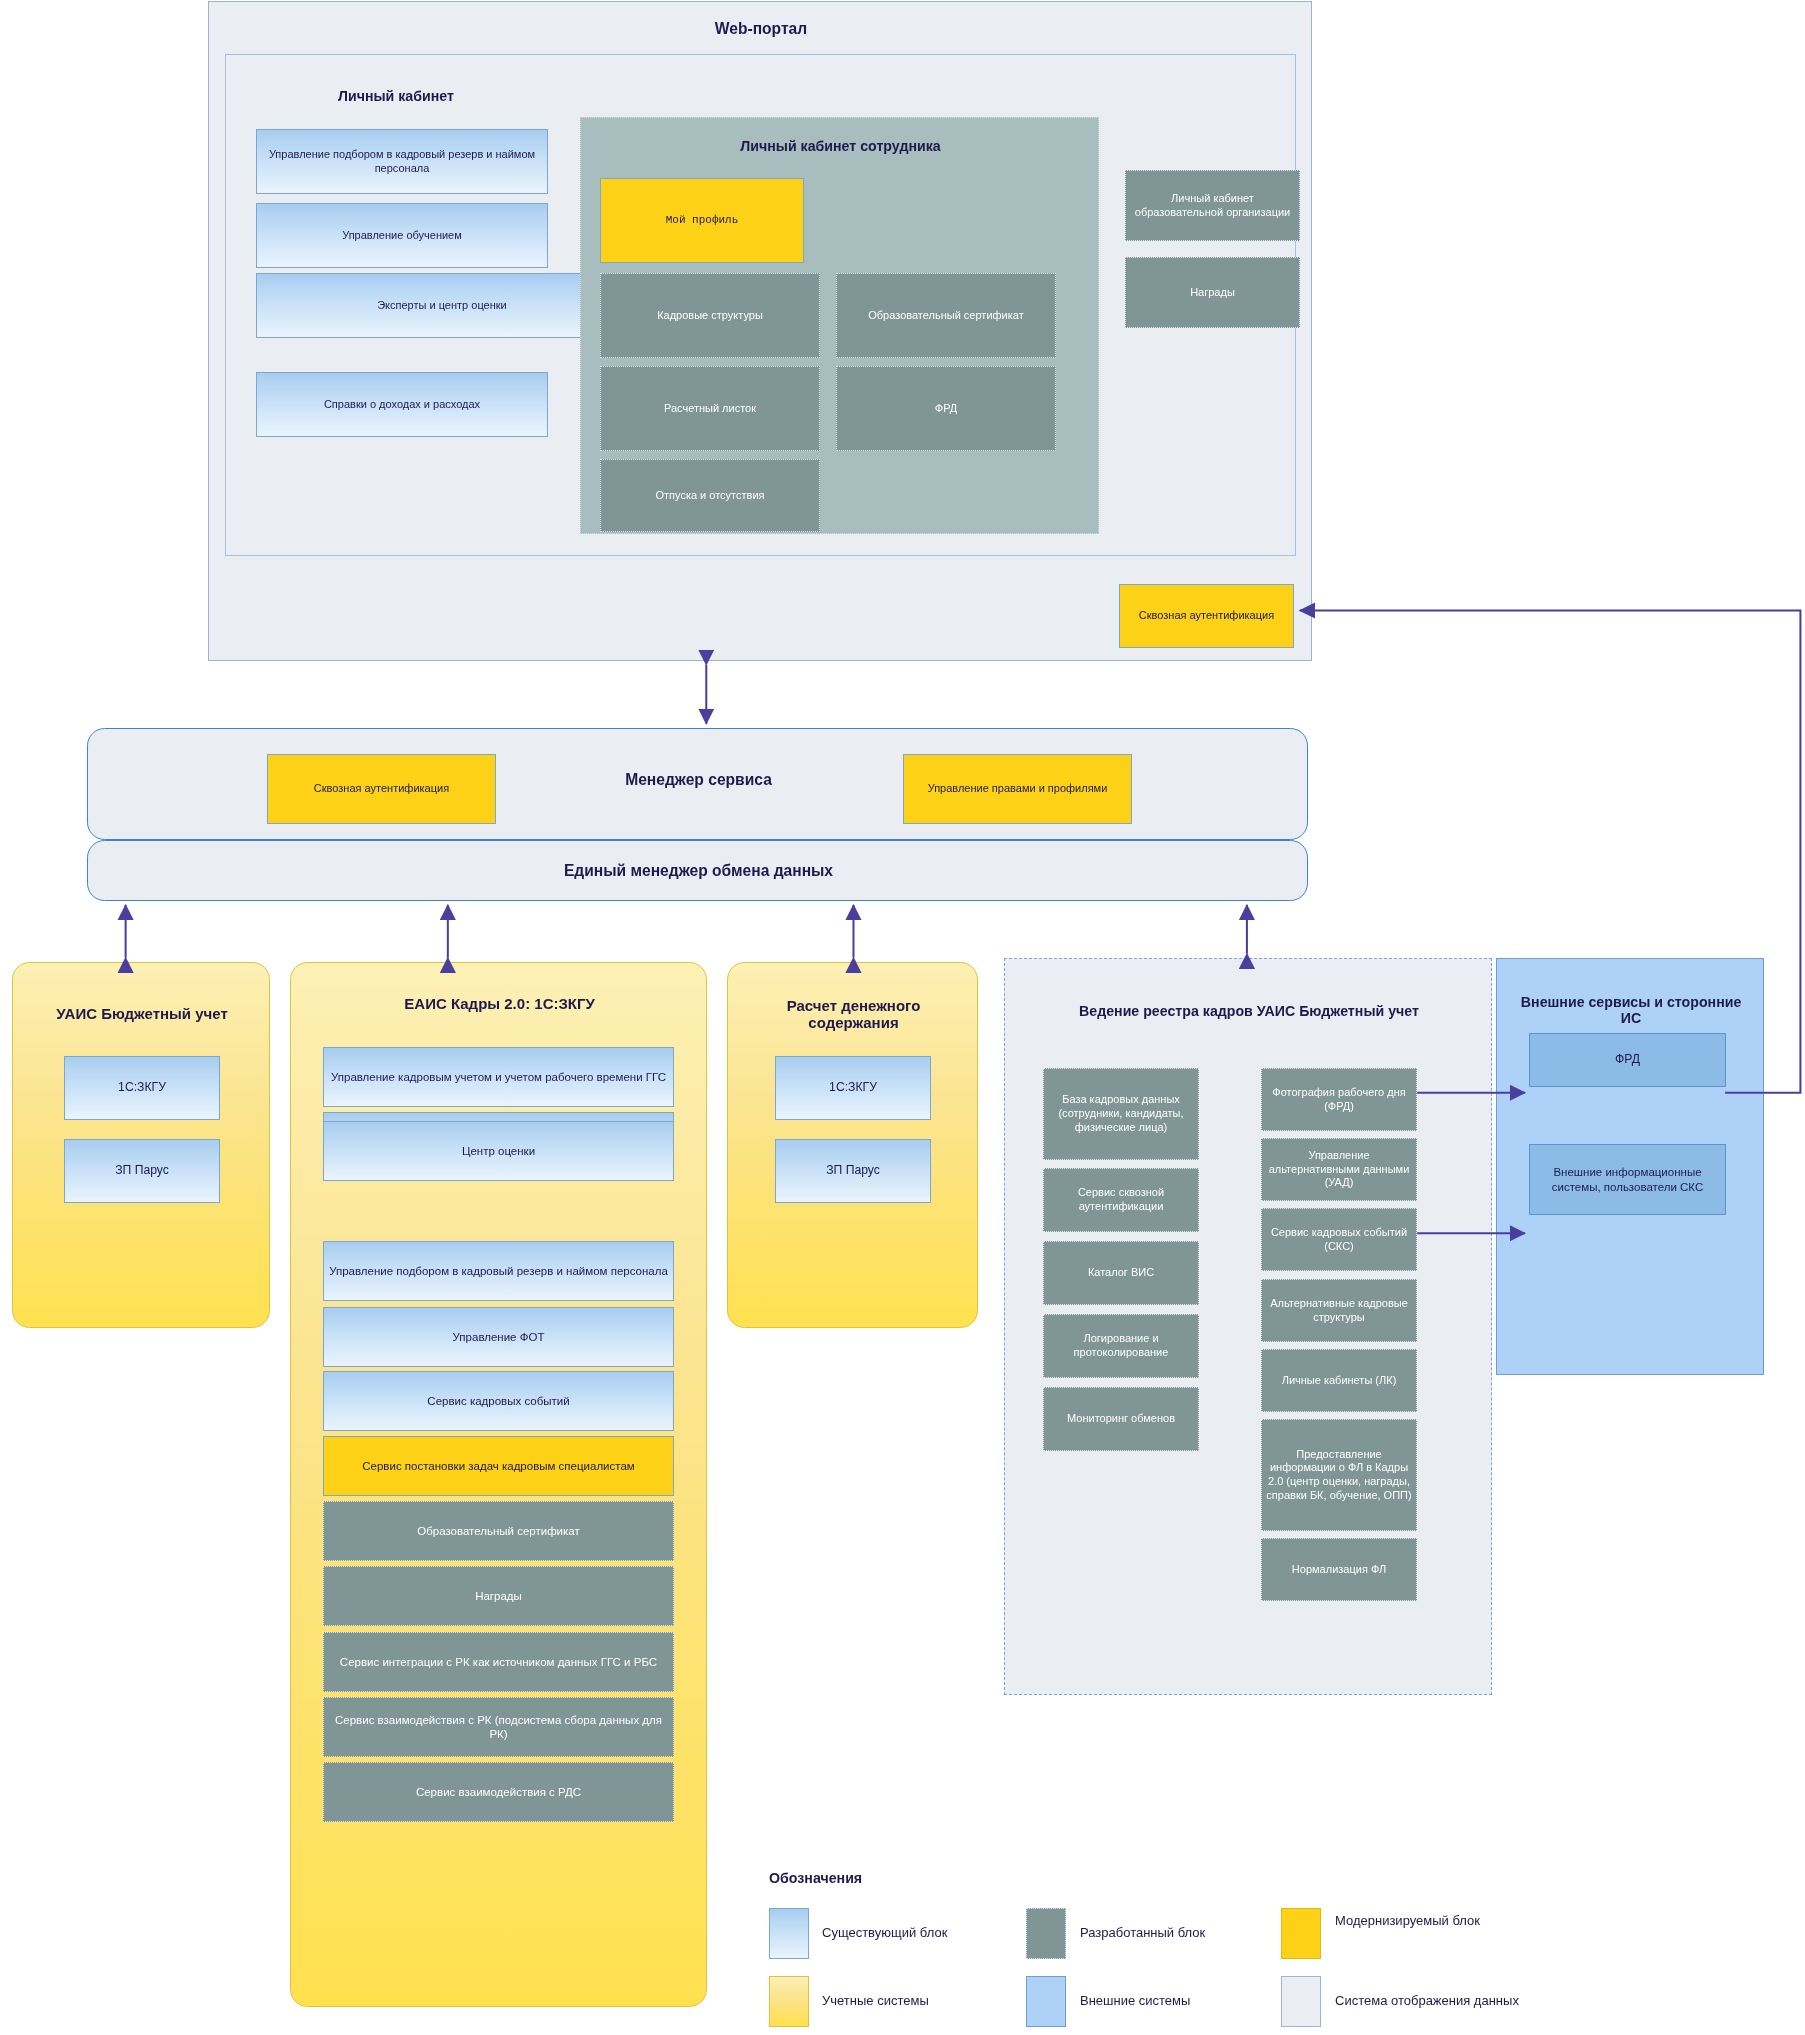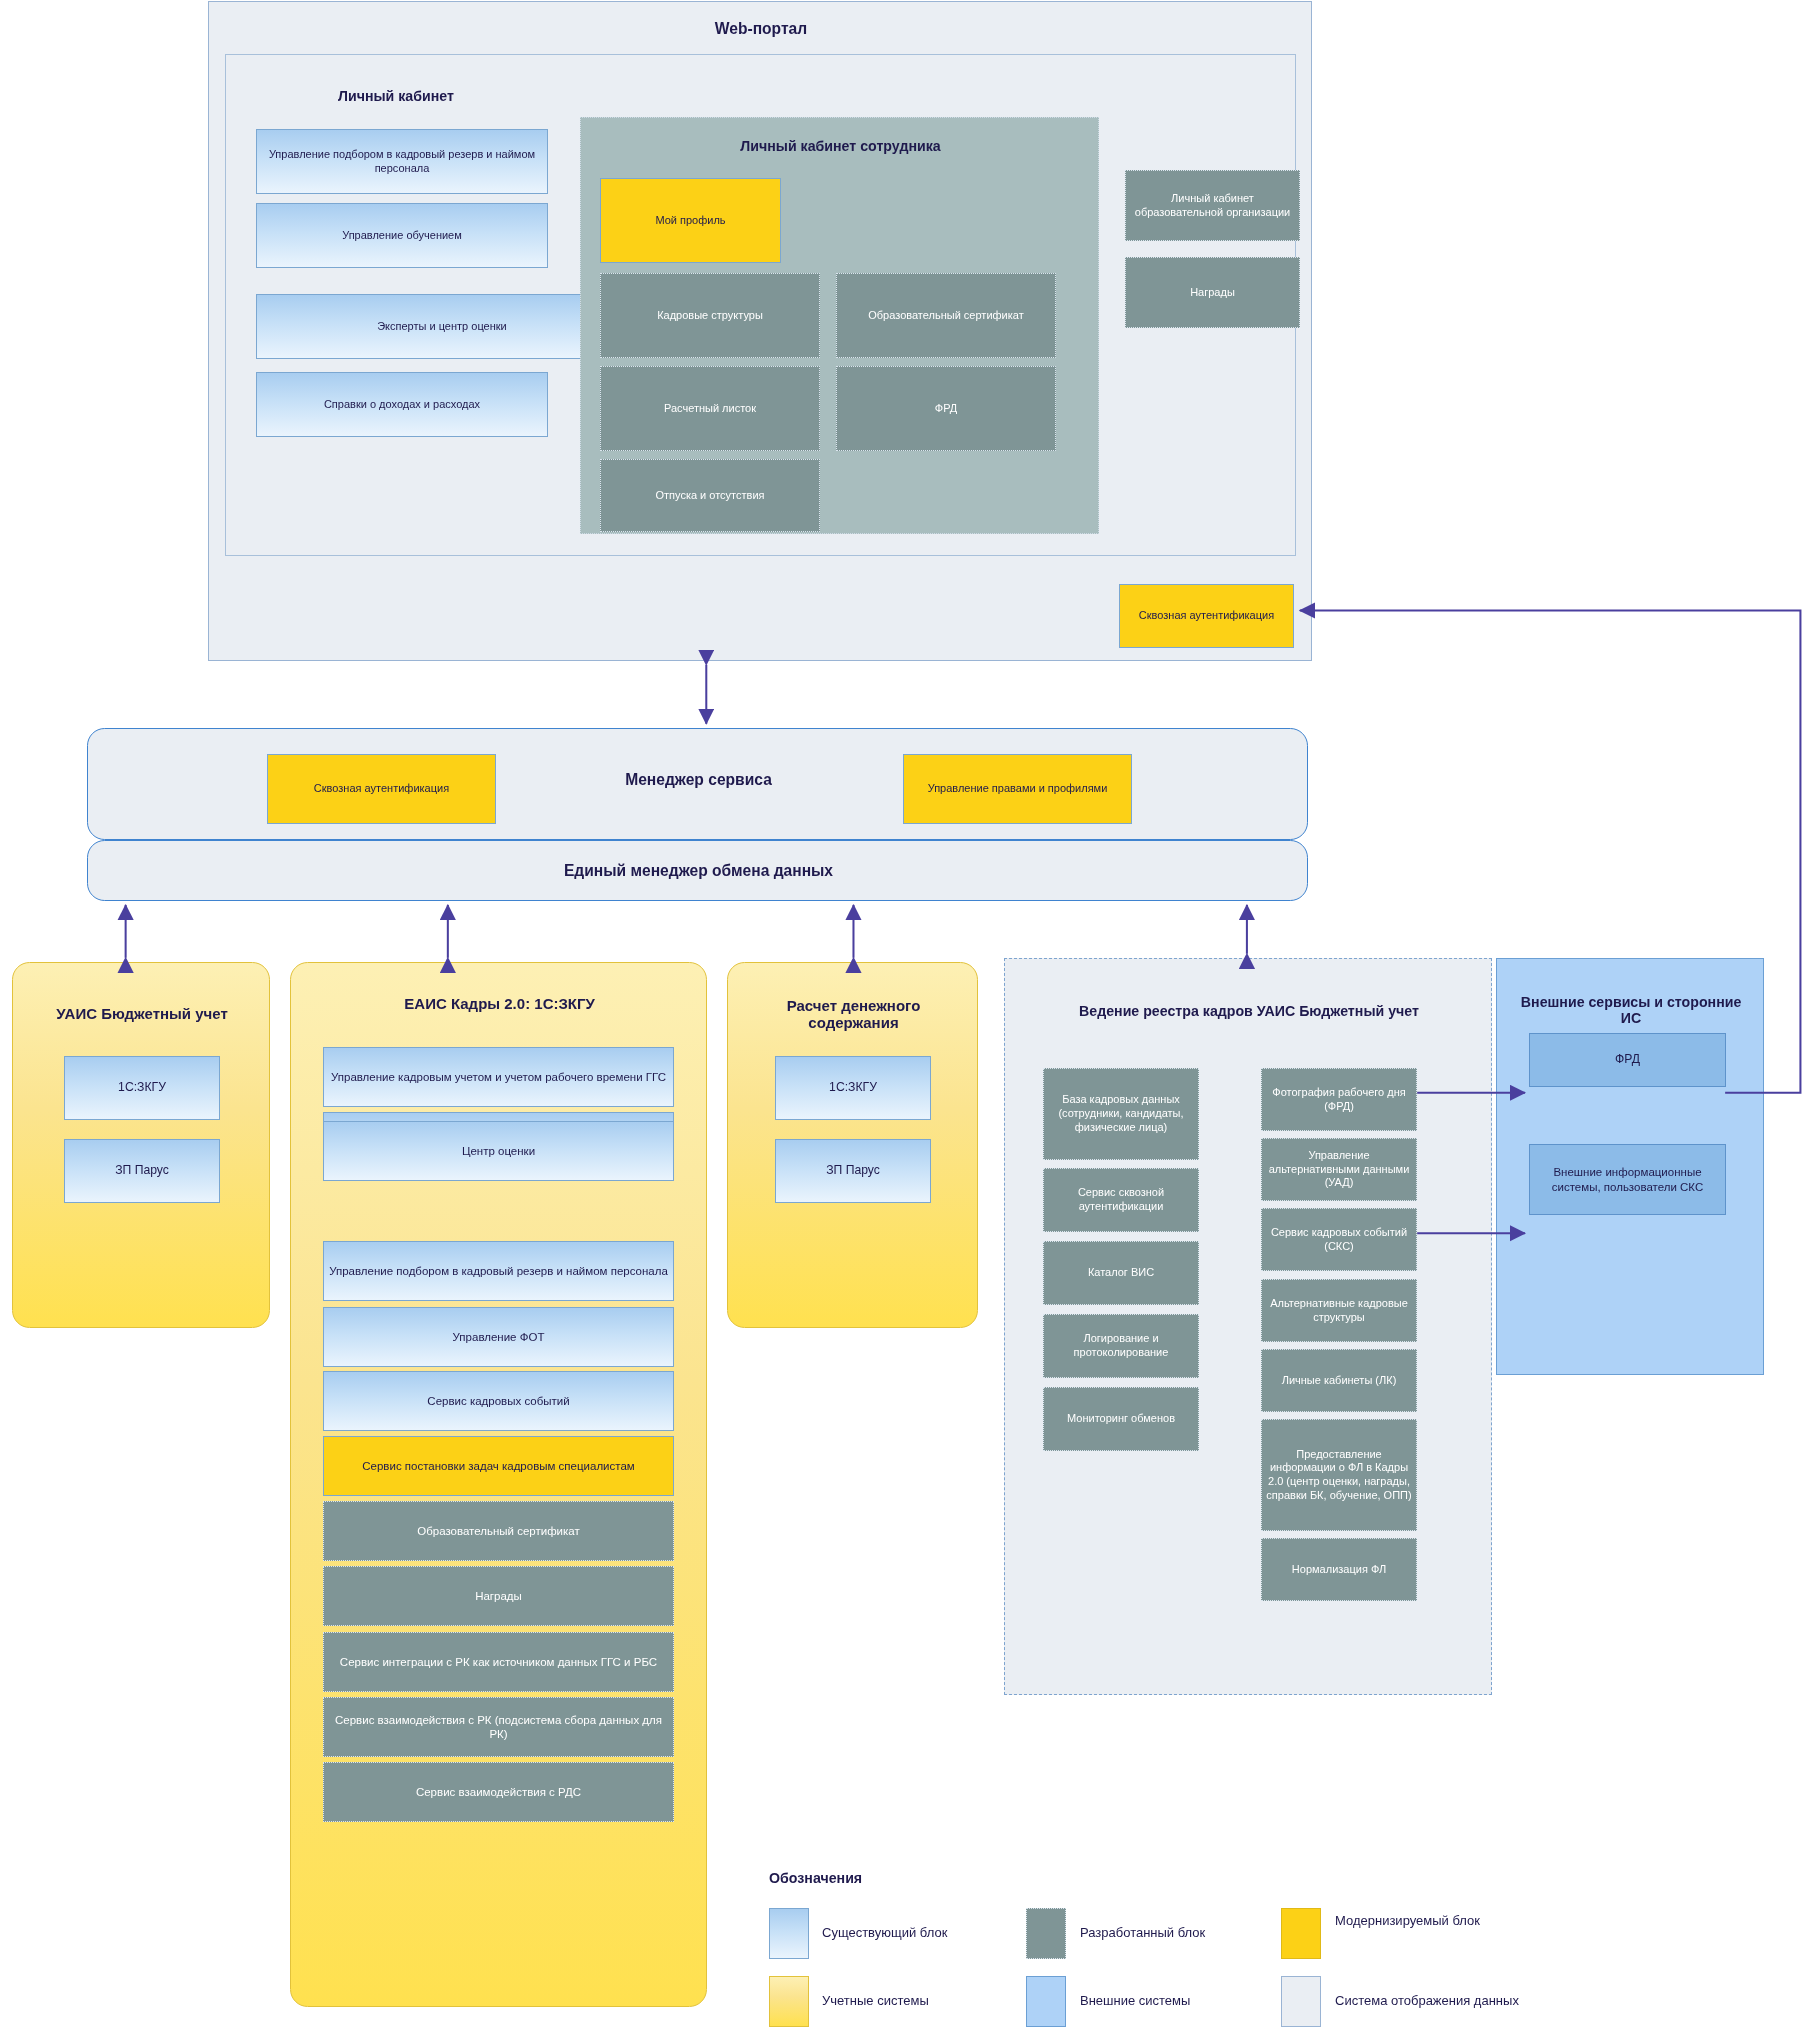--- a/index.html
+++ b/index.html
@@ -57,28 +57,28 @@
   <div class="abs disp" style="left:208px;top:1.4px;width:1104px;height:660px;">
     <div class="abs ctr tt t23" style="left:0;top:15px;width:1104px;height:23px;">Web-портал</div>
   </div>
 
   <div class="abs disp-inner" style="left:225px;top:54px;width:1071px;height:502px;">
     <div class="abs tt t21" style="left:112px;top:33px;width:285px;height:20.4px;font-size:14.2px;">Личный кабинет</div>
   </div>
 
   <div class="abs existing ctr lbl t16" style="left:256px;top:123px;width:292px;height:65px;">Управление подбором в кадровый резерв и наймом персонала</div>
   <div class="abs existing ctr lbl t16" style="left:256px;top:197px;width:292px;height:65px;">Управление обучением</div>
-  <div class="abs existing ctr lbl t16" style="left:256px;top:288px;width:337px;height:65px;padding-left:39px;">Эксперты и центр оценки</div>
+  <div class="abs existing ctr lbl t16" style="left:256px;top:267px;width:337px;height:65px;padding-left:39px;">Эксперты и центр оценки</div>
   <div class="abs existing ctr lbl t16" style="left:256px;top:366px;width:292px;height:65px;">Справки о доходах и расходах</div>
 
   <div class="abs" style="left:580px;top:117px;width:519px;height:417px;background:#a8bdbe;border:1.4px dotted #cfdbe6;">
     <div class="abs ctr tt" style="left:0;top:17.6px;width:519px;height:20.4px;font-size:14.2px;">Личный кабинет сотрудника</div>
   </div>
 
-  <div class="abs modern ctr lbl t16" style="left:600px;top:172px;width:181px;height:85px;">Мой профиль</div>
+  <div class="abs modern ctr lbl t16" style="left:600px;top:172px;width:204px;height:85px;font-family:Liberation Mono, monospace;">Мой профиль</div>
   <div class="abs developed ctr lbl t16" style="left:600px;top:267px;width:220px;height:85px;">Кадровые структуры</div>
   <div class="abs developed ctr lbl t16" style="left:836px;top:267px;width:220px;height:85px;">Образовательный сертификат</div>
   <div class="abs developed ctr lbl t16" style="left:600px;top:360px;width:220px;height:85px;">Расчетный листок</div>
   <div class="abs developed ctr lbl t16" style="left:836px;top:360px;width:220px;height:85px;">ФРД</div>
   <div class="abs developed ctr lbl t16" style="left:600px;top:453px;width:220px;height:73px;">Отпуска и отсутствия</div>
 
   <div class="abs developed ctr lbl t16" style="left:1125px;top:164px;width:175px;height:71px;">Личный кабинет образовательной организации</div>
   <div class="abs developed ctr lbl t16" style="left:1125px;top:251px;width:175px;height:71px;">Награды</div>
 
   <div class="abs modern ctr lbl t16" style="left:1119px;top:578px;width:175px;height:64px;">Сквозная аутентификация</div>

